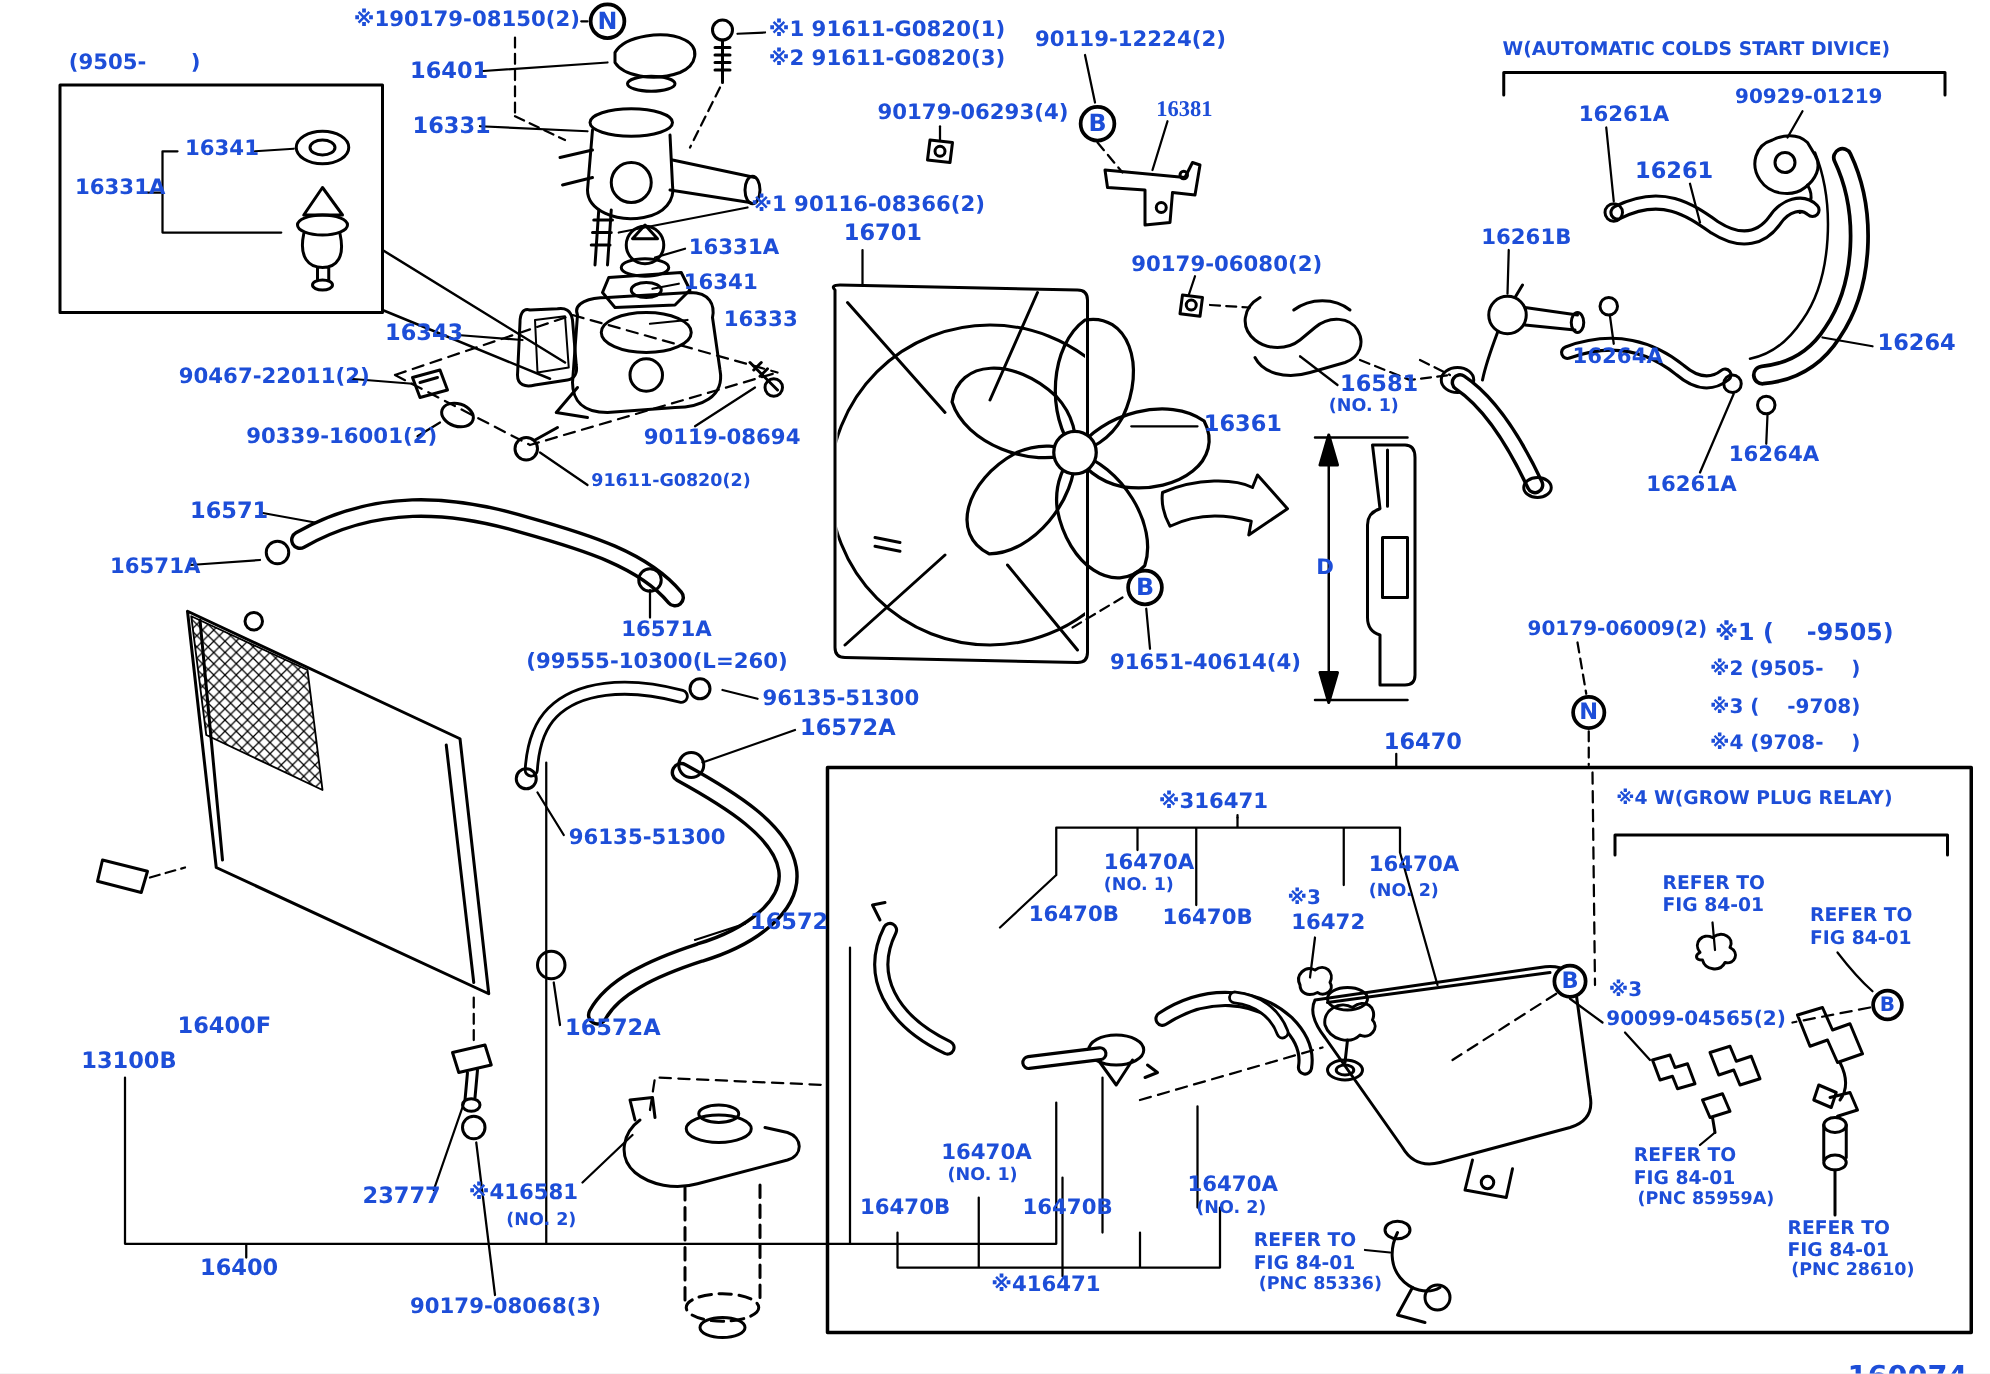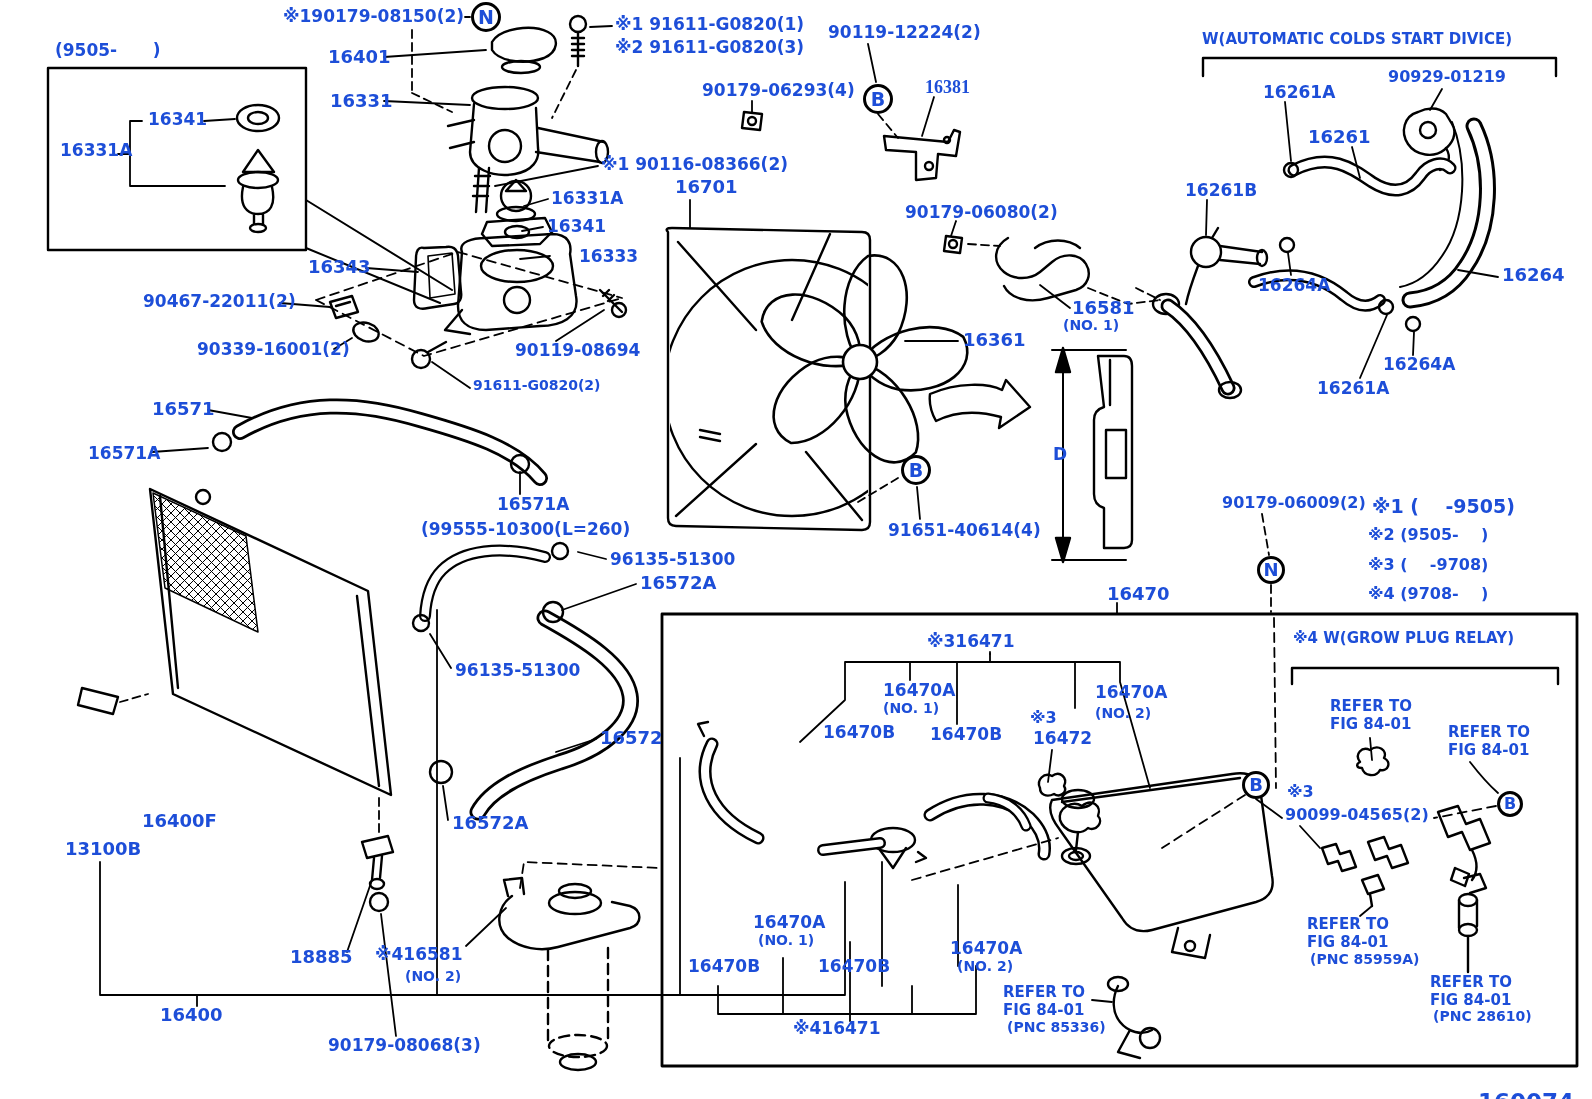--- a/index.html
+++ b/index.html
@@ -294,21 +294,21 @@
       <div class="lbl" style="left: 88px; top: 445px; font-size: 17px;">16571A</div>
       <div class="lbl" style="left: 497px; top: 496px; font-size: 17px;">16571A</div>
       <div class="lbl" style="left: 421px; top: 521px; font-size: 17px;">(99555-10300(L=260)</div>
       <div class="lbl" style="left: 610px; top: 551px; font-size: 17px;">96135-51300</div>
       <div class="lbl" style="left: 640px; top: 574px; font-size: 18px;">16572A</div>
       <div class="lbl" style="left: 455px; top: 662px; font-size: 17px;">96135-51300</div>
       <div class="lbl" style="left: 600px; top: 729px; font-size: 18px;">16572</div>
       <div class="lbl" style="left: 452px; top: 814px; font-size: 18px;">16572A</div>
       <div class="lbl" style="left: 142px; top: 812px; font-size: 18px;">16400F</div>
       <div class="lbl" style="left: 65px; top: 840px; font-size: 18px;">13100B</div>
-      <div class="lbl" style="left: 290px; top: 948px; font-size: 18px;">18885</div>
+      <div class="lbl" style="left: 290px; top: 948px; font-size: 18px;">23777</div>
       <div class="lbl" style="left: 375px; top: 946px; font-size: 17px;">※416581</div>
       <div class="lbl" style="left: 405px; top: 969px; font-size: 14px;">(NO. 2)</div>
       <div class="lbl" style="left: 160px; top: 1006px; font-size: 18px;">16400</div>
       <div class="lbl" style="left: 328px; top: 1037px; font-size: 17px;">90179-08068(3)</div>
       <div class="lbl" style="left: 963px; top: 331px; font-size: 18px;">16361</div>
       <div class="lbl" style="left: 1072px; top: 299px; font-size: 18px;">16581</div>
       <div class="lbl" style="left: 1063px; top: 318px; font-size: 14px;">(NO. 1)</div>
       <div class="lbl" style="left: 905px; top: 204px; font-size: 17px;">90179-06080(2)</div>
       <div class="lbl" style="left: 868px; top: 522px; font-size: 17px; margin-left: 20px;">91651-40614(4)</div>
       <div class="lbl" style="left: 1053px; top: 446px; font-size: 17px;">D</div>

